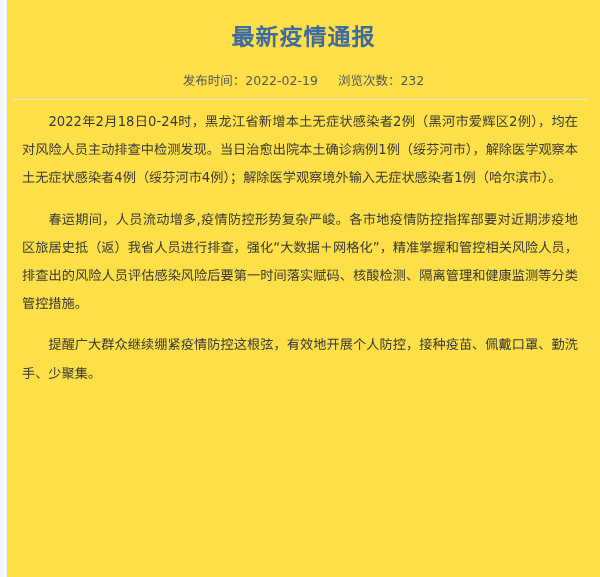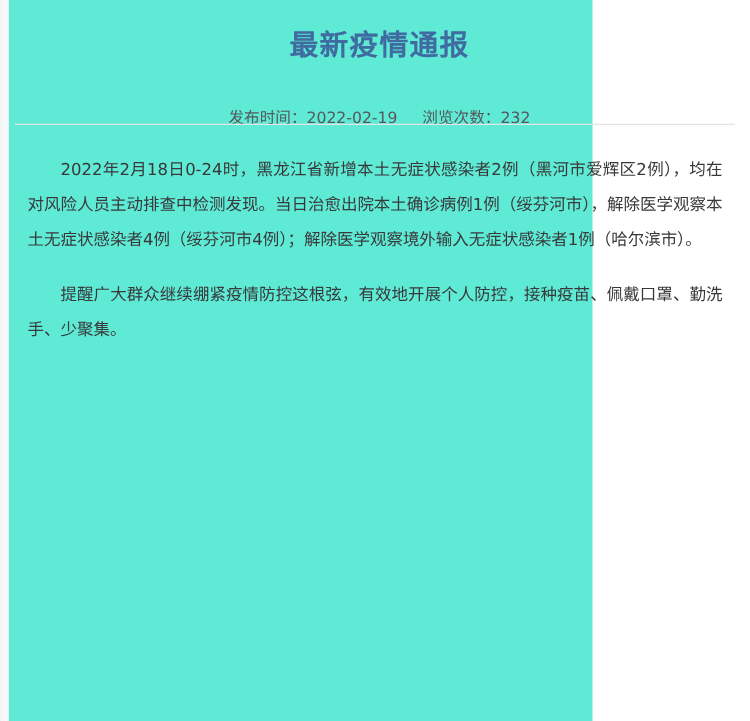--- a/index.html
+++ b/index.html
@@ -14,23 +14,23 @@
     background: #ffffff;
     font-family: "DejaVu Sans", "Liberation Sans", sans-serif;
     position: relative;
   }
 
   
   .page {
     position: absolute;
     left: 0;
     top: 0;
-    width: 474px;
+    width: 600px;
     height: 577px;
-    background: #5eead4;
+    background: #fde047;
     box-sizing: border-box;
   }
 
   
   .left-gutter {
     position: absolute;
     left: 0;
     top: 0;
     width: 7px;
     height: 577px;
@@ -56,21 +56,21 @@
   }
   .doc-title {
     font-size: 23px;
     line-height: 30px;
     font-weight: bold;
     color: #3f6ba1;
     letter-spacing: 1px;
     margin: 0;
   }
   .doc-meta {
-    margin-top: 33px;
+    margin-top: 20px;
     font-size: 12.5px;
     line-height: 18px;
     color: #55585c;
     white-space: nowrap;
   }
   .doc-meta .meta-item {
     display: inline-block;
   }
   .doc-meta .meta-gap {
     display: inline-block;
@@ -91,21 +91,21 @@
     left: 22px;
     top: 108px;
     width: 556px;
     color: #39393b;
     font-size: 13.2px;
     line-height: 28.2px;
     text-align: justify;
     text-justify: inter-ideograph;
   }
   .article p {
-    margin: 15px 0 13px 0;
+    margin: 0 0 13px 0;
     text-indent: 2em;
   }
   .article p.p-shaded {
     color: #6f7174;
   }
 
   
   .overlay-caption {
     position: absolute;
     left: 4px;
@@ -136,19 +136,20 @@
 
     <div class="doc-meta">
       <span class="meta-item">发布时间：</span><span class="meta-item">2022-02-19</span><span class="meta-gap"></span><span class="meta-item">浏览次数：</span><span class="meta-item">232</span>
     </div>
   </div>
 
   <div class="header-rule"></div>
 
   <div class="article">
     <p>2022年2月18日0-24时，黑龙江省新增本土无症状感染者2例（黑河市爱辉区2例），均在对风险人员主动排查中检测发现。当日治愈出院本土确诊病例1例（绥芬河市），解除医学观察本土无症状感染者4例（绥芬河市4例）；解除医学观察境外输入无症状感染者1例（哈尔滨市）。</p>
+    <p>春运期间，人员流动增多,疫情防控形势复杂严峻。各市地疫情防控指挥部要对近期涉疫地区旅居史抵（返）我省人员进行排查，强化“大数据＋网格化”，精准掌握和管控相关风险人员，排查出的风险人员评估感染风险后要第一时间落实赋码、核酸检测、隔离管理和健康监测等分类管控措施。</p>
     <p>提醒广大群众继续绷紧疫情防控这根弦，有效地开展个人防控，接种疫苗、佩戴口罩、勤洗手、少聚集。</p>
   </div>
 
   <div class="overlay-caption">
   </div>
 
 </div>
 
 </body></html>

